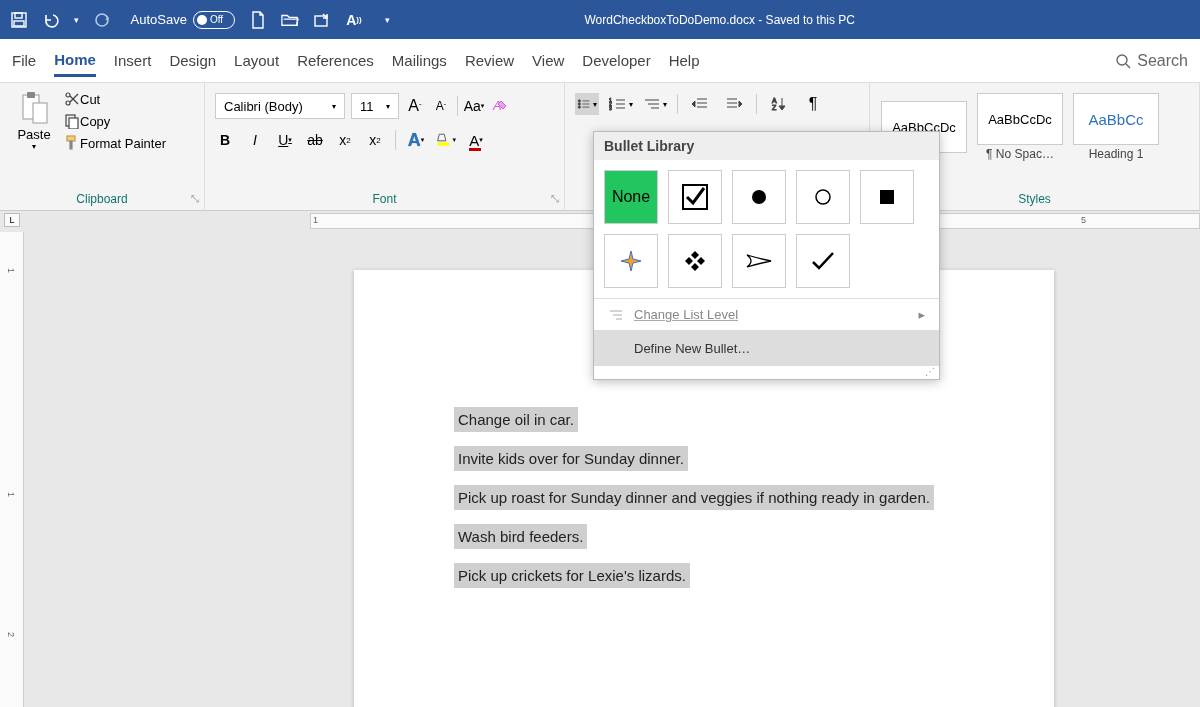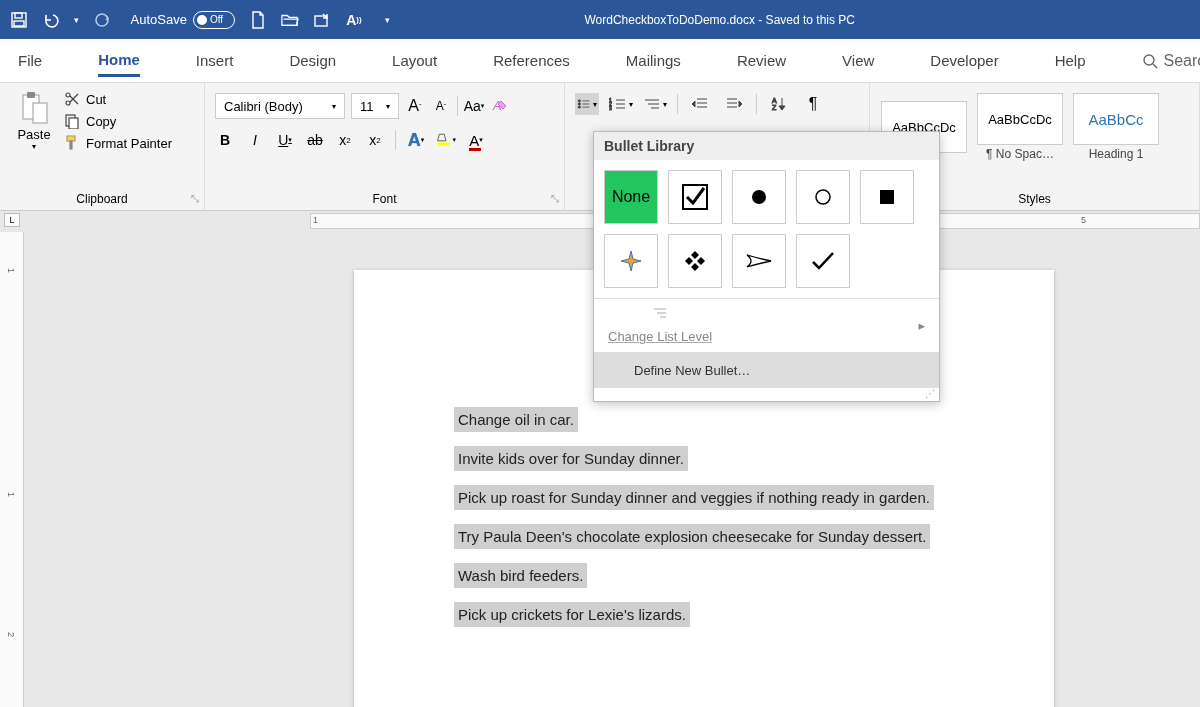--- a/index.html
+++ b/index.html
@@ -4,32 +4,32 @@
 <style>
 * { margin: 0; padding: 0; box-sizing: border-box; font-family: 'Segoe UI', Tahoma, sans-serif; }
 body { background: #e8e8e8; width: 1200px; height: 707px; overflow: hidden; }
 .title-bar { background: #2b579a; height: 39px; display: flex; align-items: center; padding: 0 10px; color: #fff; }
 .title-bar-left { display: flex; align-items: center; gap: 14px; }
 .tb-icon { width: 18px; height: 18px; display: inline-flex; align-items: center; justify-content: center; cursor: pointer; }
 .autosave { display: flex; align-items: center; gap: 6px; font-size: 13px; margin-left: 6px; }
 .autosave-toggle { width: 42px; height: 18px; border: 1px solid #fff; border-radius: 9px; display: flex; align-items: center; padding: 0 3px; font-size: 10px; justify-content: flex-start; gap: 3px; }
 .autosave-toggle .knob { width: 10px; height: 10px; background: #fff; border-radius: 50%; }
 .title-bar-center { flex: 1; text-align: center; font-size: 12px; }
-.tabs { background: #fff; height: 44px; display: flex; align-items: center; padding: 0 18px; gap: 56px; border-bottom: 1px solid #ddd; }
+.tabs { background: #fff; height: 44px; display: flex; align-items: center; padding: 0 12px; gap: 18px; border-bottom: 1px solid #ddd; }
 .tab { font-size: 15px; color: #444; cursor: pointer; padding: 6px 0; }
 .tab.active { color: #2b579a; border-bottom: 3px solid #2b579a; font-weight: 600; }
 .search-box { margin-left: auto; display: flex; align-items: center; gap: 6px; color: #666; }
 .ribbon { background: #f4f4f4; height: 128px; display: flex; border-bottom: 1px solid #ccc; position: relative; }
 .ribbon-group { border-right: 1px solid #ddd; padding: 4px 10px 0 10px; display: flex; flex-direction: column; position: relative; }
-.ribbon-group-label { text-align: center; font-size: 12px; color: #000000; padding: 4px 0; margin-top: auto; }
+.ribbon-group-label { text-align: center; font-size: 12px; color: #0f766e; padding: 4px 0; margin-top: auto; }
 .clipboard { width: 205px; }
 .clipboard-row { display: flex; }
 .paste-btn { display: flex; flex-direction: column; align-items: center; width: 48px; padding-top: 4px; cursor: pointer; }
 .clip-side { display: flex; flex-direction: column; gap: 6px; padding-top: 4px; margin-left: 6px; }
-.clip-item { display: flex; align-items: center; gap: 6px; font-size: 13px; cursor: pointer; }
+.clip-item { display: flex; align-items: center; font-size: 13px; cursor: pointer; }
 .font-group { width: 360px; }
 .font-row { display: flex; align-items: center; gap: 6px; margin-top: 6px; }
 .font-select { border: 1px solid #ccc; background: #fff; height: 26px; font-size: 13px; padding: 0 8px; display: flex; align-items: center; justify-content: space-between; cursor: pointer; }
 .font-name { width: 130px; }
 .font-size { width: 48px; }
 .font-btn { width: 20px; height: 22px; display: inline-flex; align-items: center; justify-content: center; cursor: pointer; font-size: 14px; }
 .font-row2 { display: flex; align-items: center; gap: 10px; margin-top: 10px; }
 .para-group { width: 305px; }
 .para-row { display: flex; align-items: center; gap: 10px; margin-top: 6px; }
 .para-btn { width: 24px; height: 22px; display: inline-flex; align-items: center; justify-content: center; cursor: pointer; position: relative; }
@@ -321,21 +321,20 @@
   <span style="writing-mode:vertical-rl;position:absolute;top:36px;left:6px;">1</span>
   <span style="writing-mode:vertical-rl;position:absolute;top:260px;left:6px;">1</span>
   <span style="writing-mode:vertical-rl;position:absolute;top:400px;left:6px;">2</span>
 </div>
 
 <div class="doc-area">
   <div class="page">
     <div><span class="doc-line">Change oil in car.</span></div>
     <div><span class="doc-line">Invite kids over for Sunday dinner.</span></div>
     <div><span class="doc-line">Pick up roast for Sunday dinner and veggies if nothing ready in garden.</span></div>
-    <div><span class="doc-line">Try Paula Deen's chocolate explosion cheesecake for Sunday dessert.</span></div>
     <div><span class="doc-line">Wash bird feeders.</span></div>
     <div><span class="doc-line">Pick up crickets for Lexie's lizards.</span></div>
   </div>
 </div>
 
 <div class="bullet-popup">
   <div class="bullet-header">Bullet Library</div>
   <div class="bullet-grid">
     <div class="bullet-cell none">
         <span>None</span>
@@ -380,21 +379,21 @@
           <path d="M2 4 Q16 8 26 10 Q16 12 2 16 Q10 10 2 4 Z" fill="none" stroke="#000" stroke-width="1.3"></path>
         </svg>
       </div>
     <div class="bullet-cell">
         <svg width="26" height="22" viewBox="0 0 26 22">
           <path d="M3 12 L9 18 L23 3" fill="none" stroke="#000" stroke-width="2.5"></path>
         </svg>
       </div>
   </div>
   <div class="bullet-submenu">
-    <span style="display:flex;align-items:center;gap:10px;flex-direction:column;">
+    <span style="display:flex;align-items:center;gap:10px;">
       <svg width="16" height="12" viewBox="0 0 16 12" stroke="#aaa">
           <line x1="2" y1="2" x2="14" y2="2"></line>
           <line x1="5" y1="6" x2="14" y2="6"></line>
           <line x1="8" y1="10" x2="14" y2="10"></line>
         </svg>
       <span style="text-decoration:underline;text-decoration-color:#aaa;">Change List Level</span>
     </span>
     <span>▸</span>
   </div>
   <div class="bullet-define">

